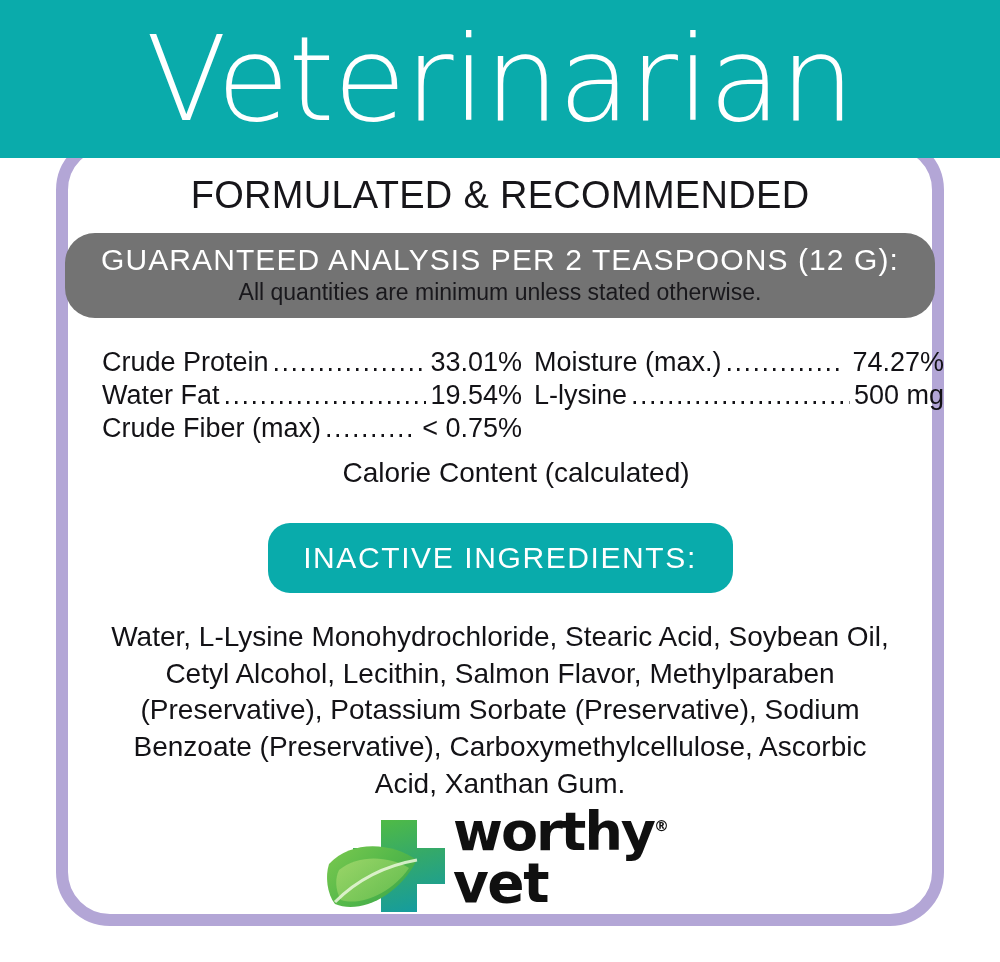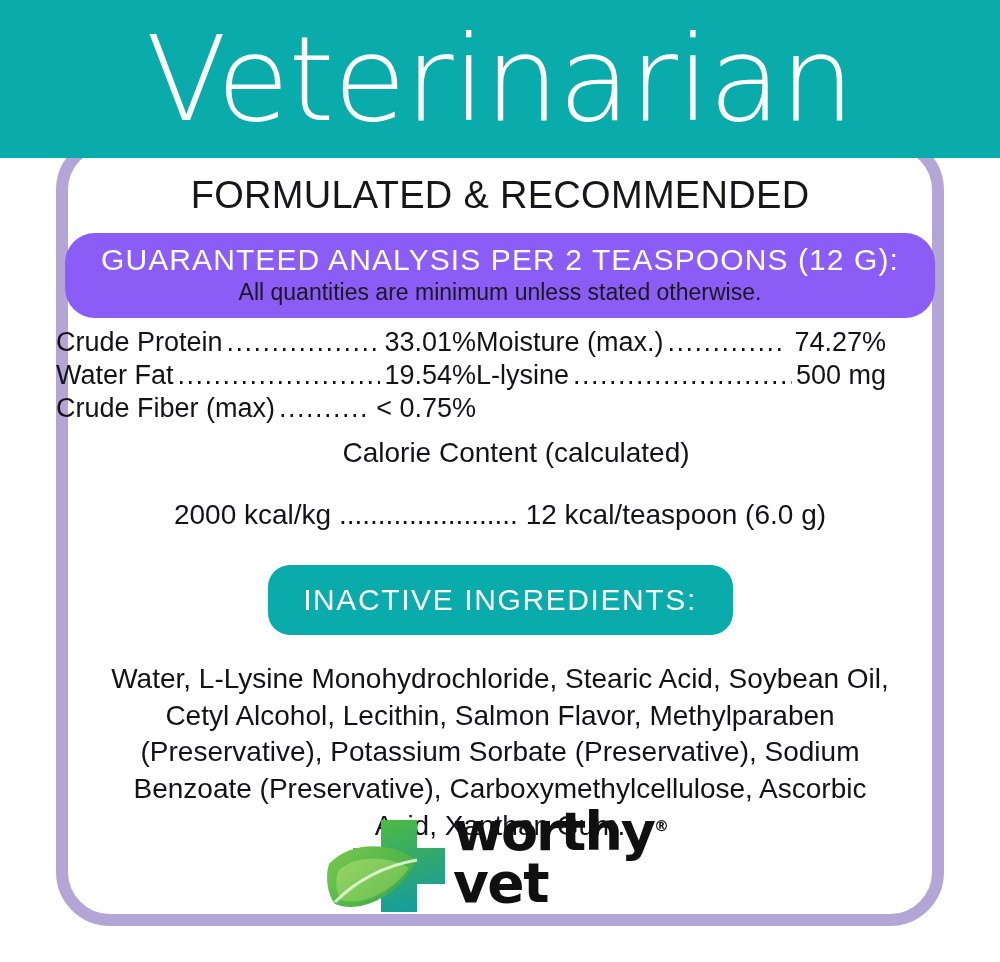--- a/index.html
+++ b/index.html
@@ -83,21 +83,21 @@
     font-family: "Liberation Sans", sans-serif;
     white-space: nowrap;
   }
 
   
   .ga-pill {
     position: relative;
     margin: 16px auto 0 auto;
     width: 870px;
     border-radius: 30px;
-    background: #8b5cf6;
+    background: #737373;
     padding: 9px 0 11px 0;
     box-sizing: border-box;
   }
   .ga-pill-title {
     text-align: center;
     color: #ffffff;
     font-size: 30px;
     font-weight: 400;
     letter-spacing: 1.1px;
     line-height: 1.18;
@@ -109,22 +109,23 @@
     font-size: 23px;
     font-weight: 400;
     line-height: 1.25;
     margin-top: 1px;
     white-space: nowrap;
   }
 
   
   .analysis {
     display: flex;
-    justify-content: flex-start;
-    margin-top: 8px;
+    justify-content: space-between;
+    margin-top: 28px;
+    padding-left: 46px;
     box-sizing: border-box;
   }
   .an-col {
     font-size: 27px;
     color: #131216;
     line-height: 1.22;
     white-space: nowrap;
   }
   .an-col.left { width: 420px; }
   .an-col.right { width: 410px; }
@@ -289,21 +290,20 @@
         <div class="an-row">
           <span class="an-name">L-lysine</span>
           <span class="an-dots">............................</span>
           <span class="an-val">500 mg</span>
         </div>
       </div>
 
     </div>
 
     <div class="calorie-heading">Calorie Content (calculated)</div>
-    <div class="calorie-line">2000 kcal/kg ....................... 12 kcal/teaspoon (6.0 g)</div>
 
     <div class="ii-pill">
       <span class="ii-pill-label">INACTIVE INGREDIENTS:</span>
     </div>
 
     <div class="ingredients">Water, L-Lysine Monohydrochloride, Stearic Acid, Soybean Oil, Cetyl Alcohol, Lecithin, Salmon Flavor, Methylparaben (Preservative), Potassium Sorbate (Preservative), Sodium Benzoate (Preservative), Carboxymethylcellulose, Ascorbic Acid, Xanthan Gum.</div>
 
     <div class="logo-wrap">
       <div class="logo">
 

